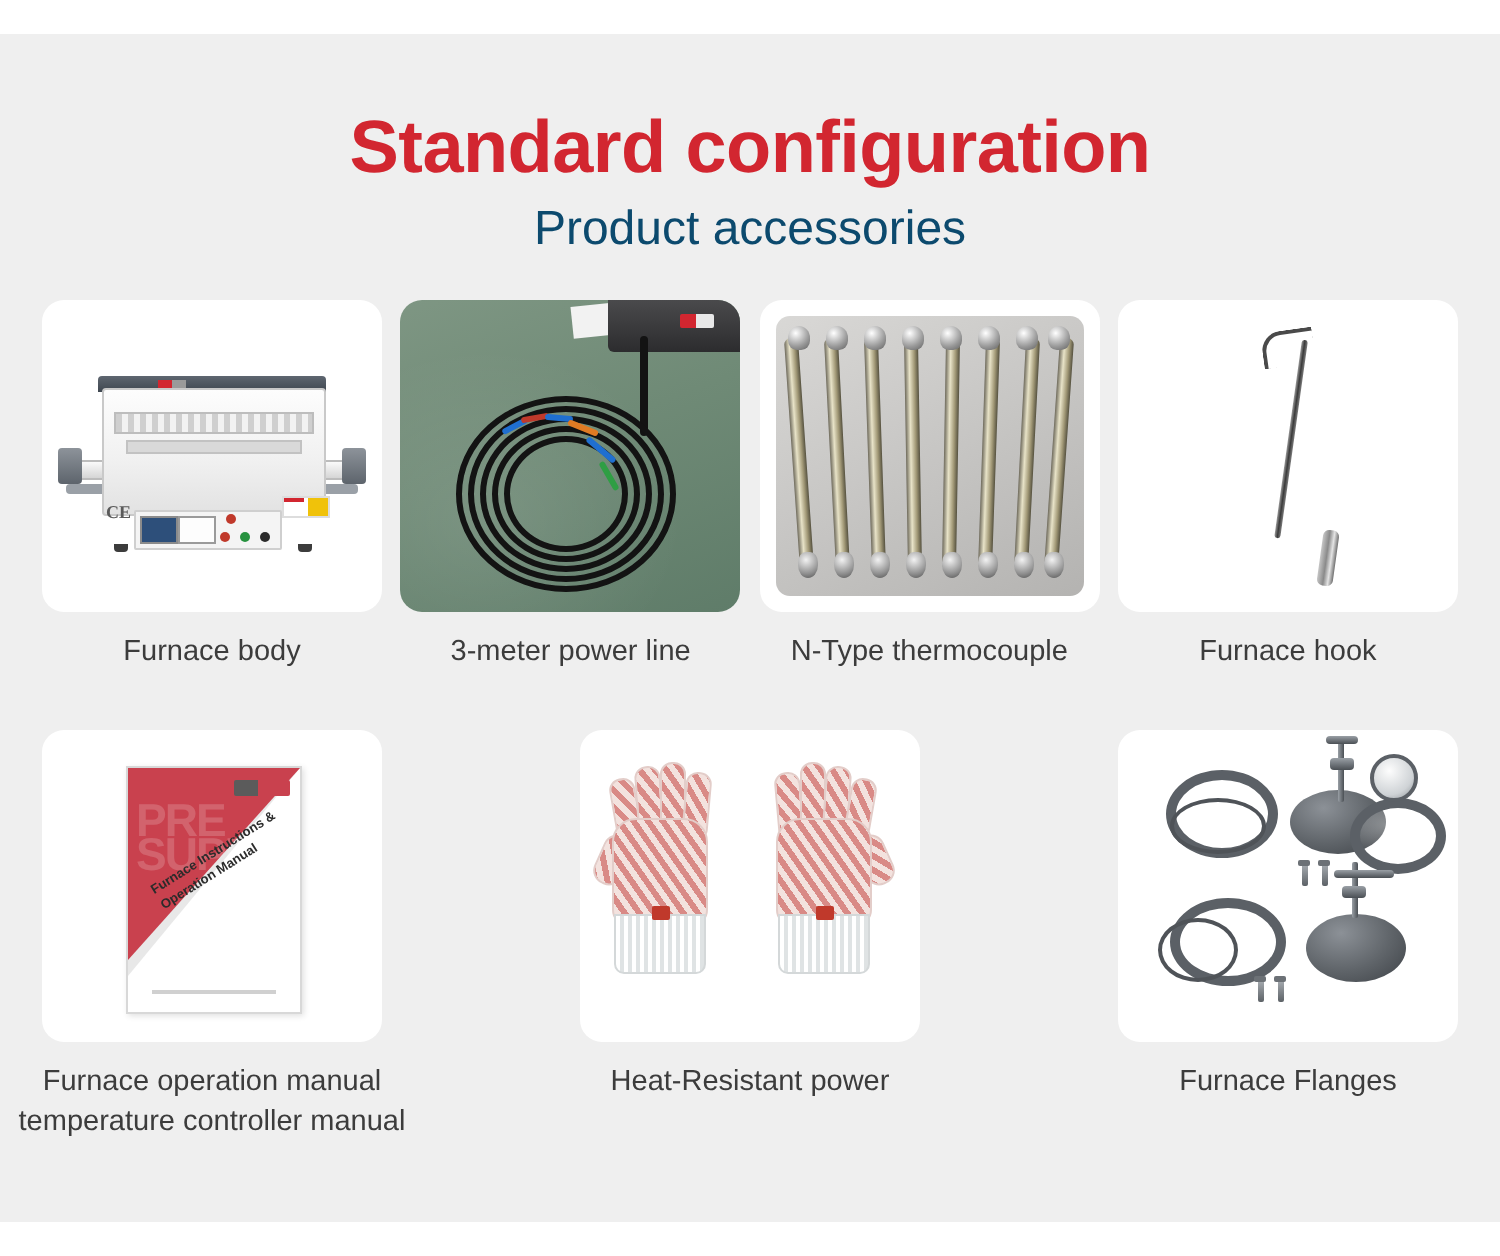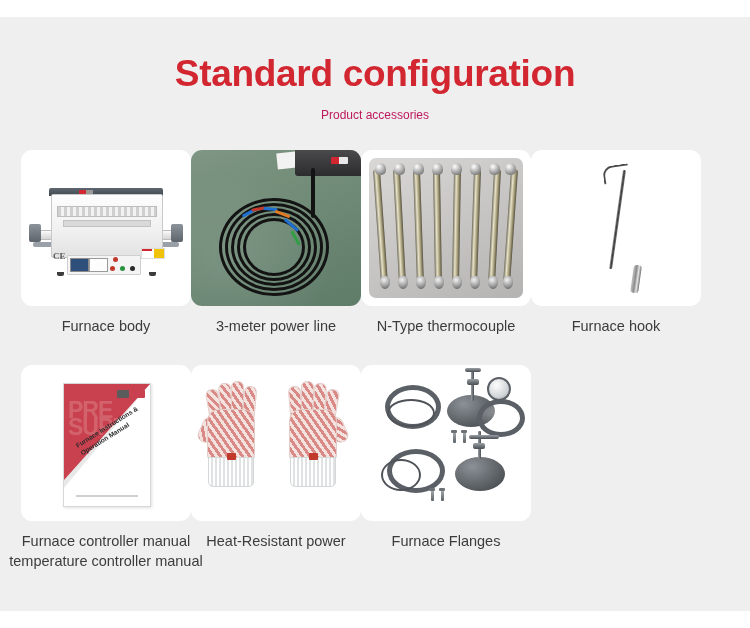--- a/index.html
+++ b/index.html
@@ -36,30 +36,31 @@
   }
   #title {
     font-size: 37px;
     font-weight: bold;
     color: #d22630;
     letter-spacing: -0.3px;
     line-height: 44px;
     margin: 0;
   }
   #subtitle {
-    font-size: 12px;
-    color: #be185d;
+    font-size: 24px;
+    color: #0c4a6e;
     line-height: 26px;
     margin-top: 6px;
   }
   .grid {
     position: absolute;
     left: 21px;
     width: 708px;
     display: flex;
+    justify-content: space-between;
   }
   #row1 { top: 150px; }
   #row2 { top: 365px; }
   .cell {
     width: 170px;
     position: relative;
   }
   .card {
     width: 170px;
     height: 156px;
@@ -488,21 +489,21 @@
             <div class="man-tri2"></div>
             <div class="man-tri"></div>
             <div class="man-ghost">PRE SUPER</div>
             <div class="man-logo"></div>
             <div class="man-title">Furnace Instructions &amp; Operation Manual</div>
             <div class="man-foot"></div>
           </div>
         </div>
       </div>
       <div class="card-label">
-        <span class="l1">Furnace controller manual</span>
+        <span class="l1">Furnace operation manual</span>
         <span class="l2">temperature controller manual</span>
       </div>
     </div>
 
 
     <div class="cell">
       <div class="card">
         <div class="art">
 
           <div class="glove">

